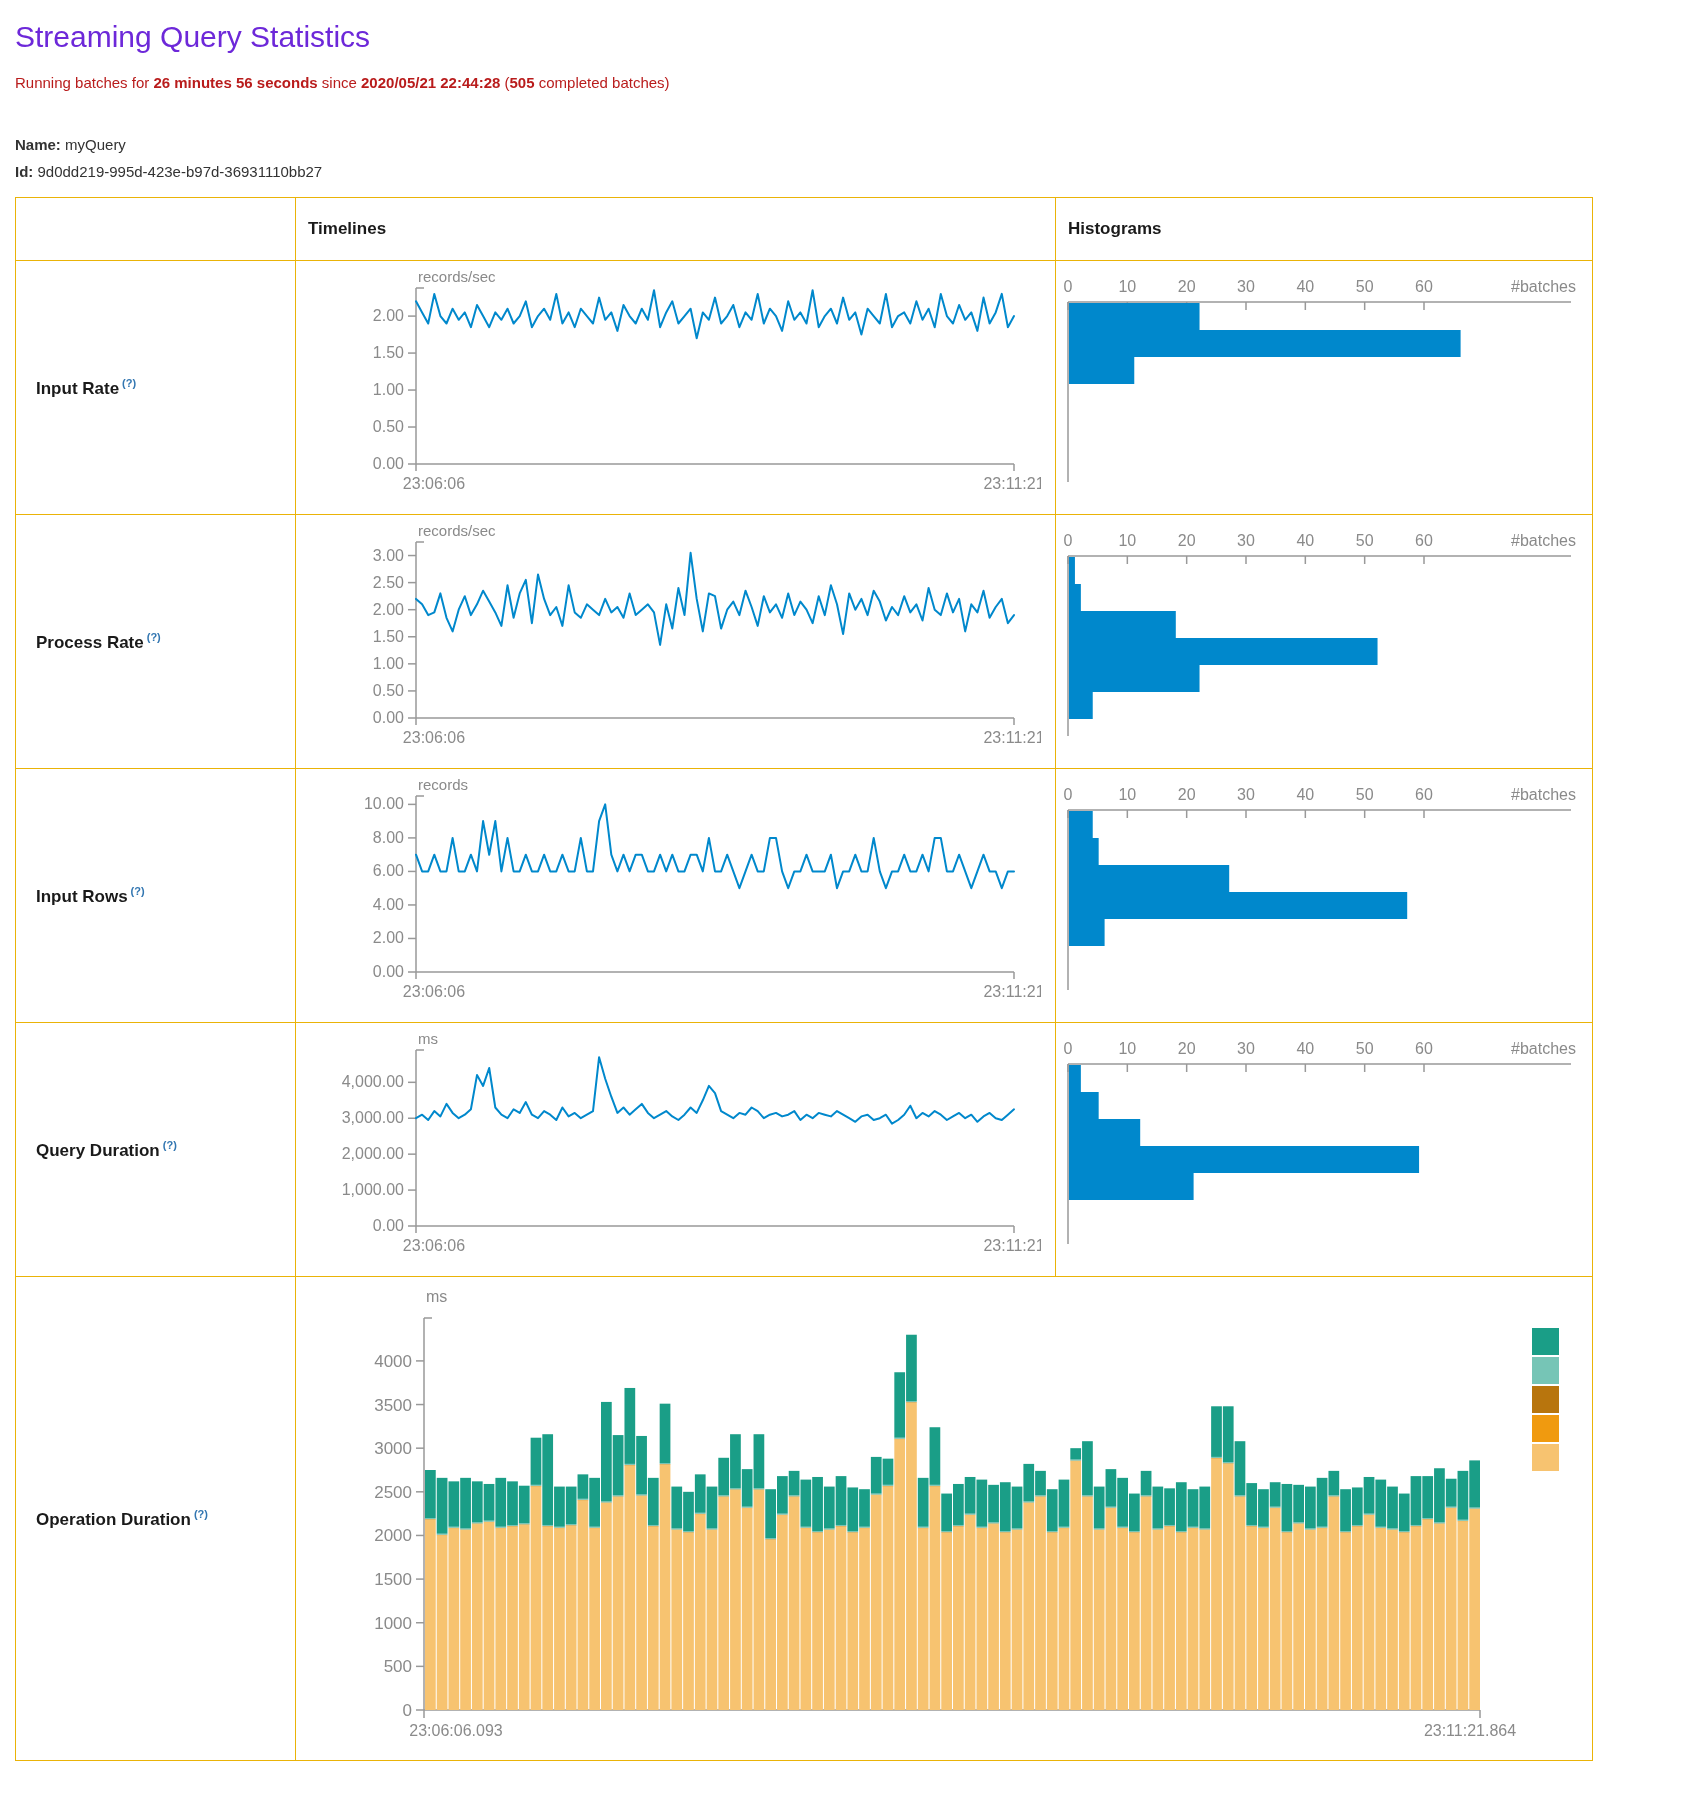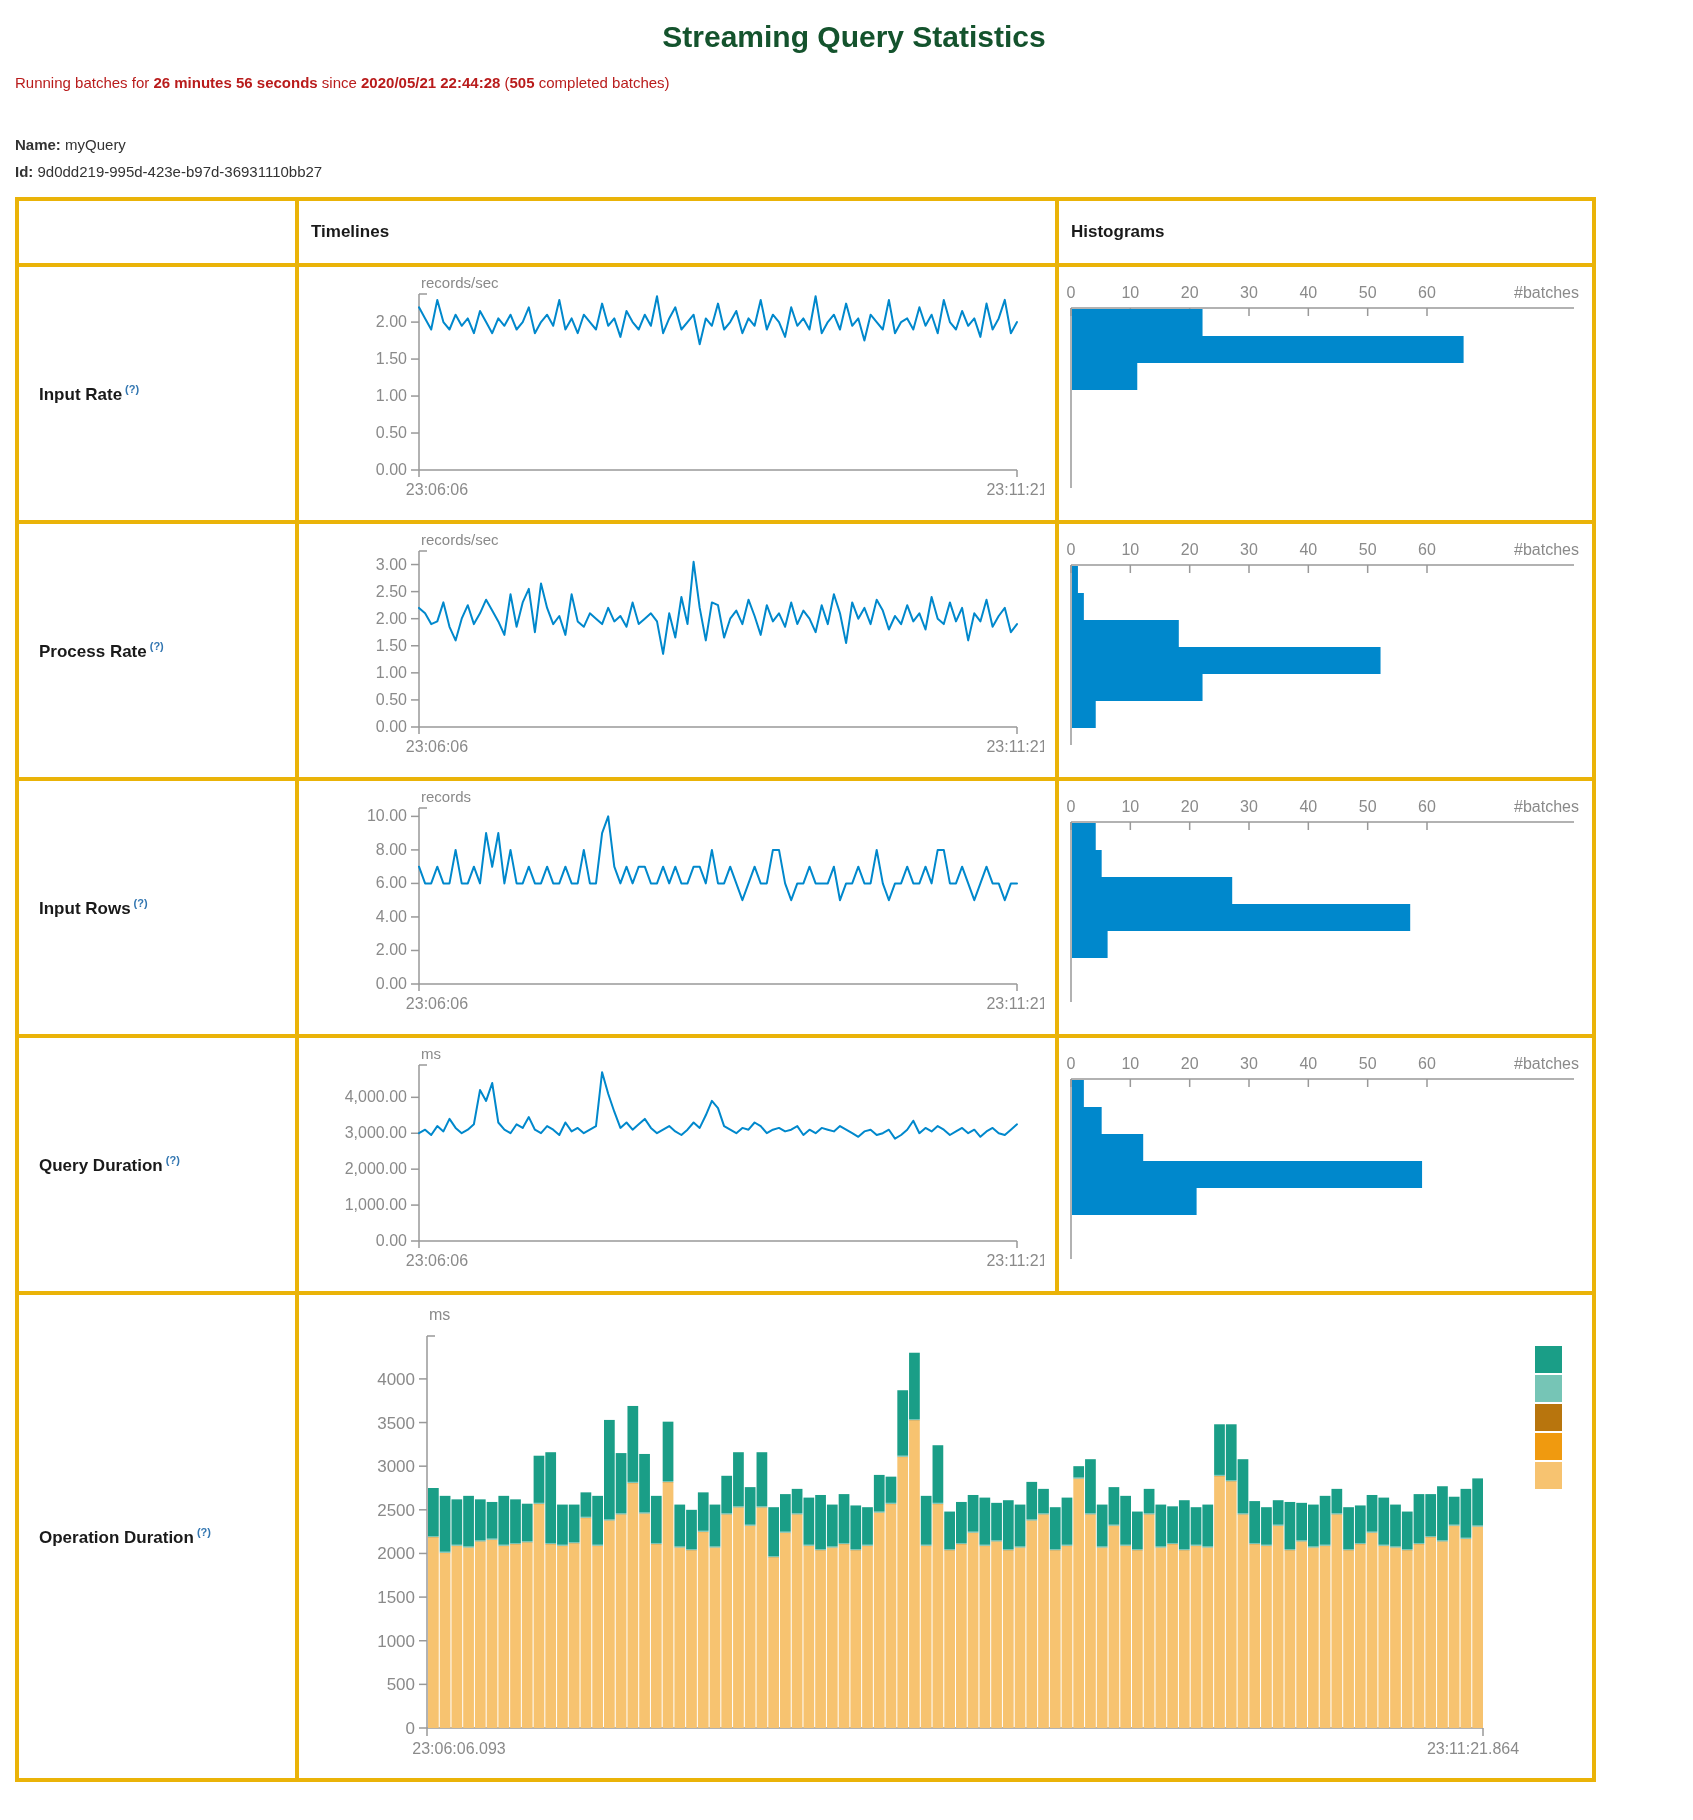--- a/index.html
+++ b/index.html
@@ -1,24 +1,24 @@
 <!DOCTYPE html>
 <html><head>
 <meta charset="utf-8">
 <style>
   html,body{margin:0;padding:0;background:#fff;color:#333;
     font-family:"Liberation Sans",sans-serif;}
   .page{width:1693px;padding:10px 0 20px 15px;box-sizing:border-box;}
-  h1{font-size:30px;font-weight:700;color:#14532d;margin:10px 0 20px 0;text-align:center;}
+  h1{font-size:30px;font-weight:400;color:#6d28d9;margin:10px 0 20px 0;}
   .subtitle{font-size:15px;margin:0 0 40px 0;color:#b91c1c;}
   .subtitle b{font-weight:700;}
   .meta{font-size:15px;line-height:1.8;margin:0 0 12px 0;}
   .meta b{font-weight:700;}
   table.stats{border-collapse:collapse;table-layout:fixed;width:1577px;}
-  table.stats th, table.stats td{border:4px solid #eab308;margin-top:44px;}
+  table.stats th, table.stats td{border:1px solid #eab308;margin-top:44px;}
   th{text-align:left;font-size:17px;font-weight:700;color:#1a1a1a;padding:21px 12px;}
   td.label-cell{padding-left:20px;font-weight:700;font-size:17px;color:#1a1a1a;
     vertical-align:middle;}
   sup.help{color:#3276b1;font-size:11px;font-weight:700;margin-left:3px;}
   td.chart-cell{padding:5px 0 4px 0;vertical-align:top;}
   tr.metric-row{height:249px;}
   tr.op-row{height:476px;}
   svg text{font-family:"Liberation Sans",sans-serif;}
 </style>
 </head>

